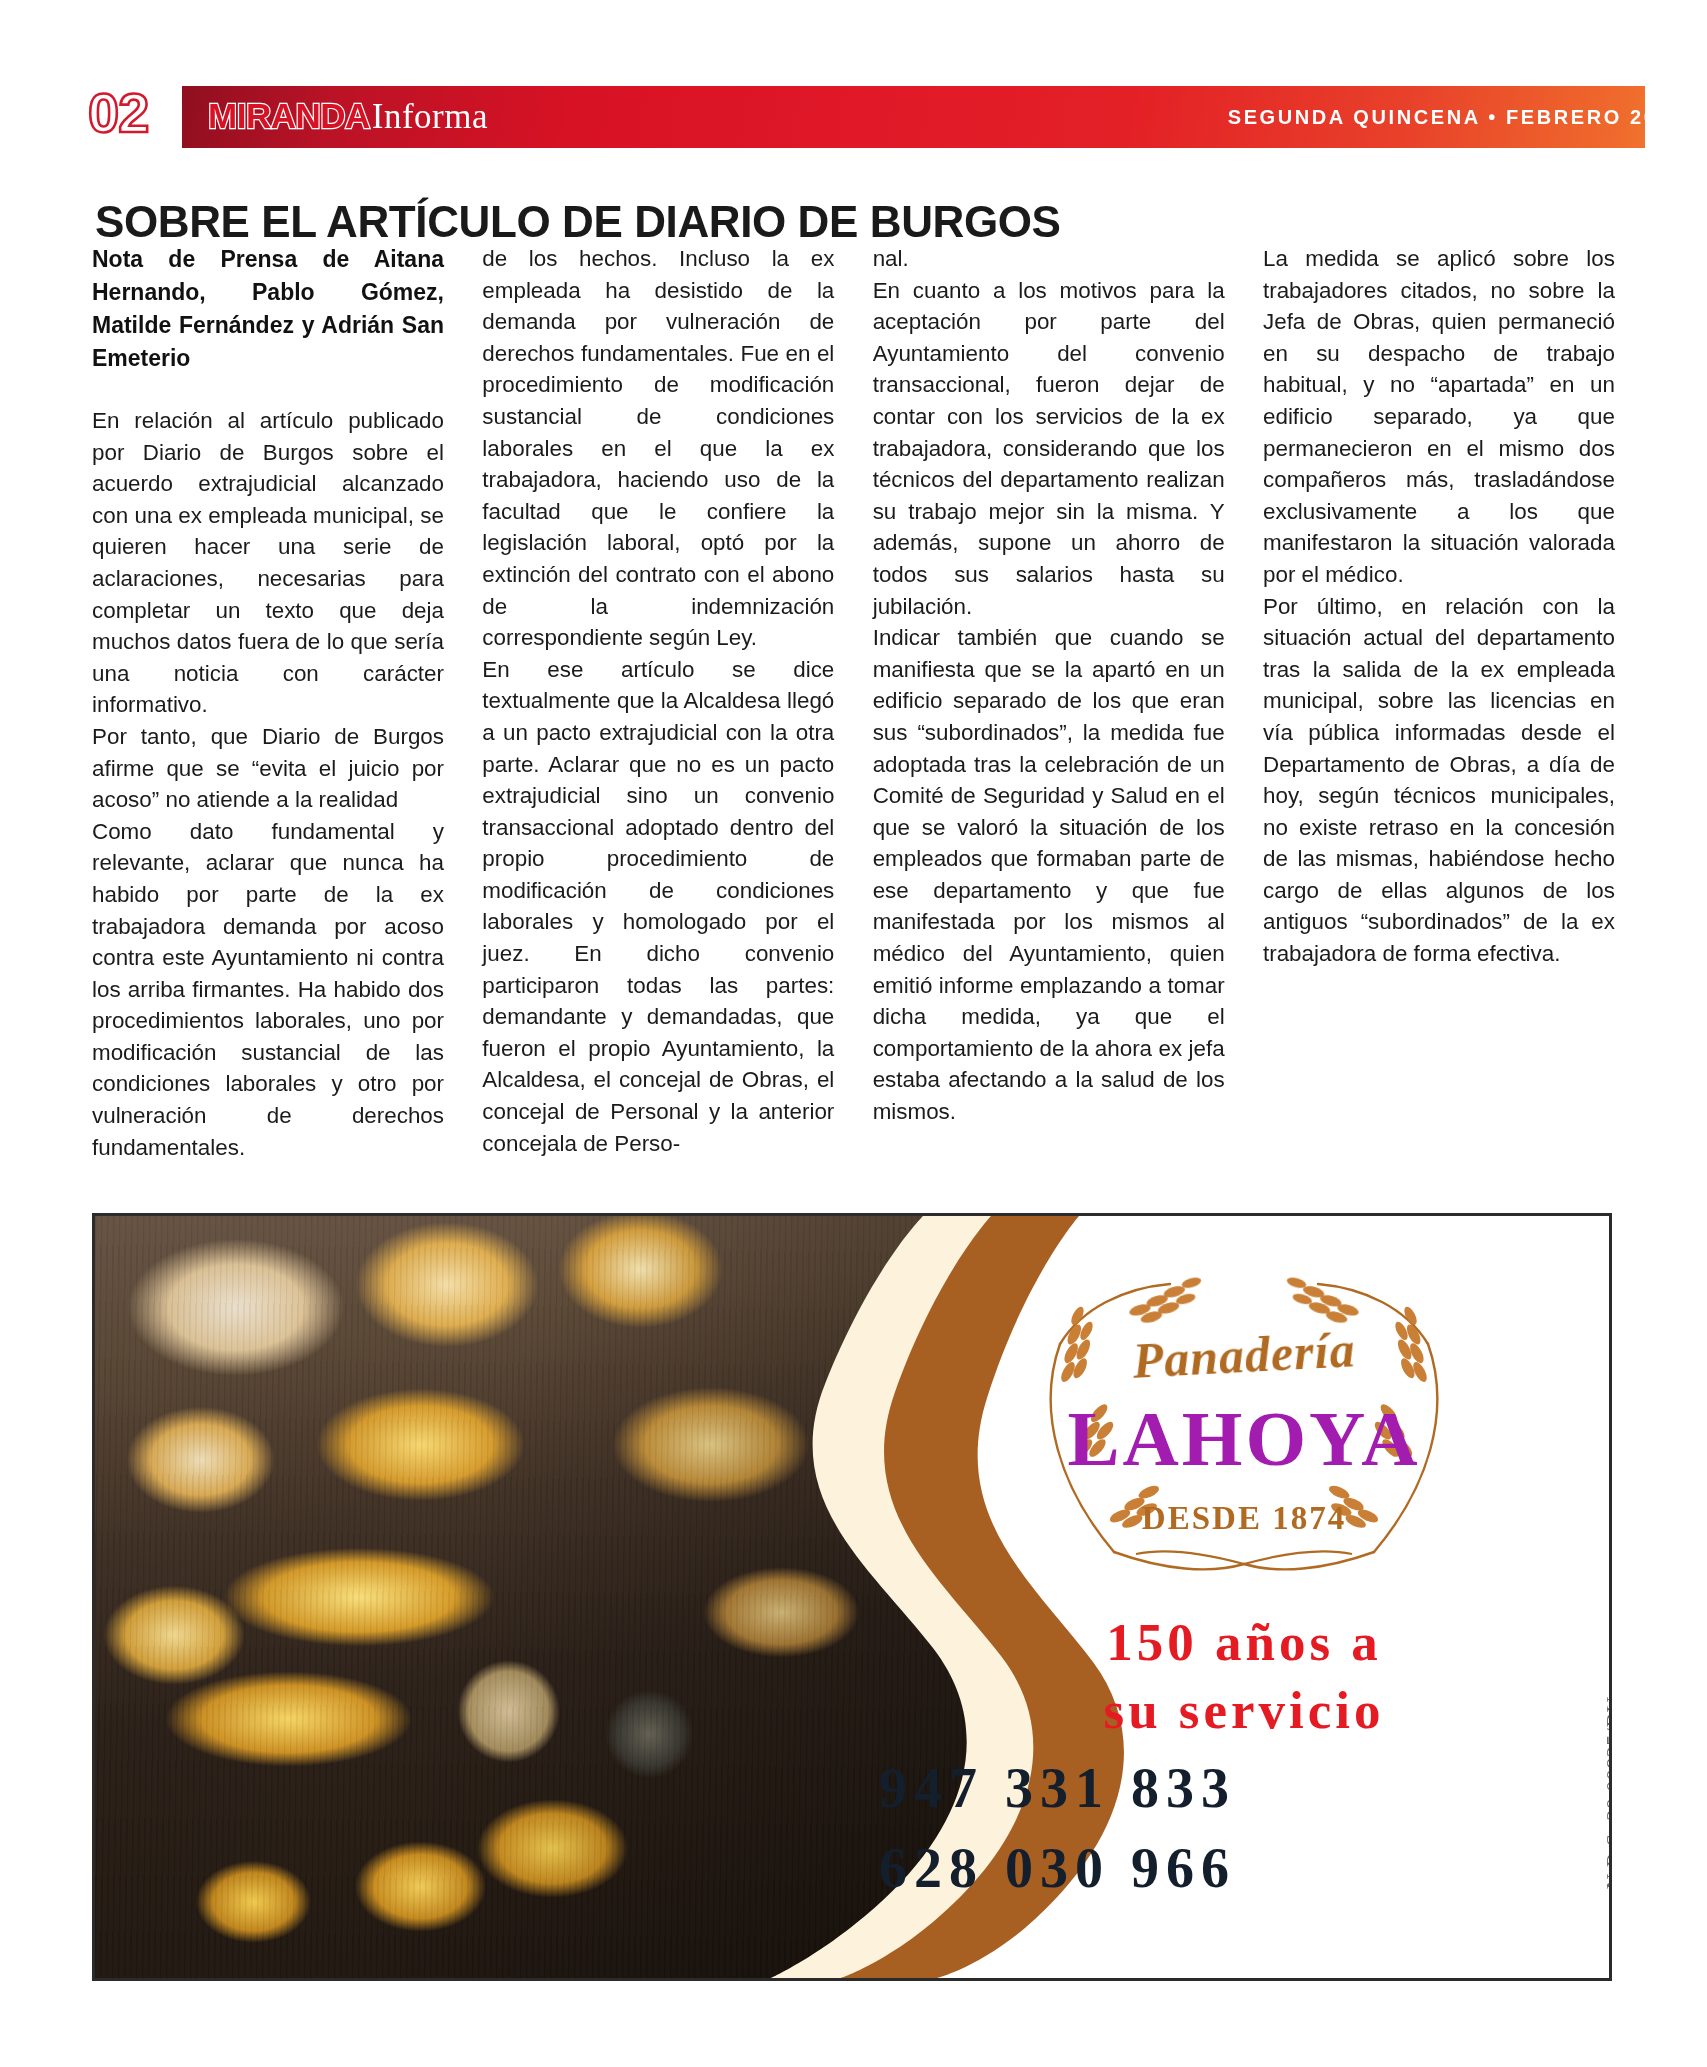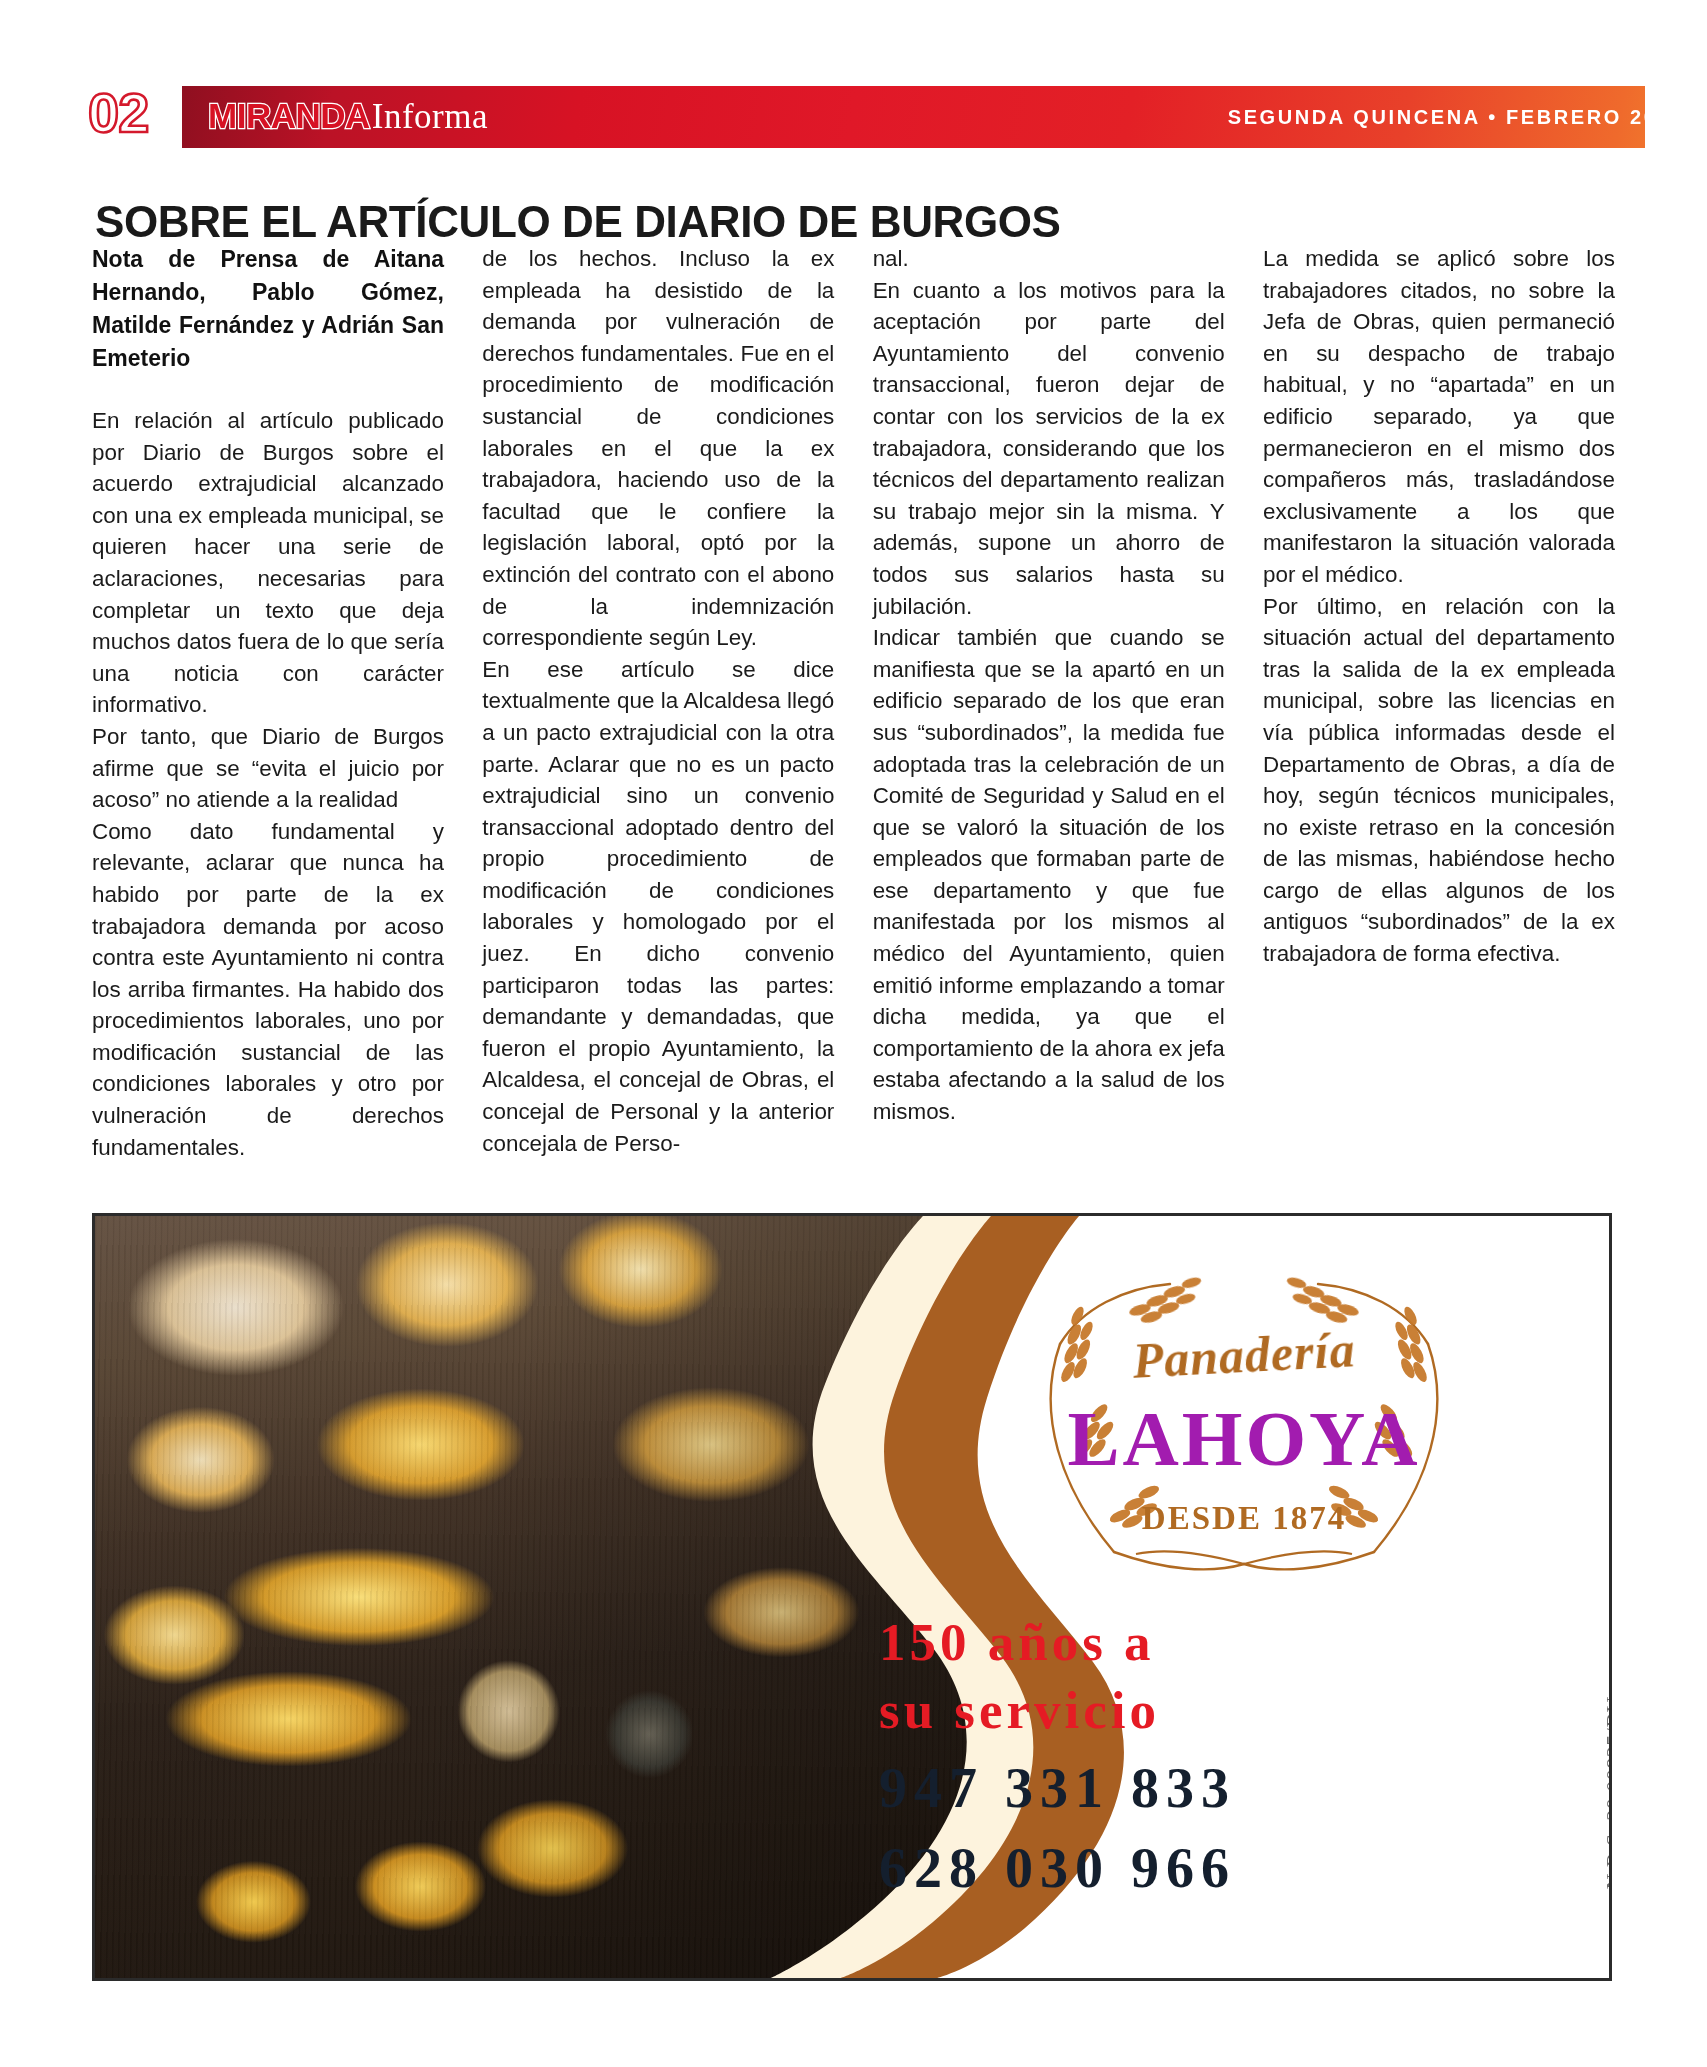--- a/index.html
+++ b/index.html
@@ -254,20 +254,21 @@
     font-size: 33px;
     color: #b06a22;
     white-space: nowrap;
     letter-spacing: 2px;
   }
   .ad-slogan {
     position: absolute;
     left: 0;
     right: 0;
     top: 392px;
+    text-align: center;
     font-family: "Liberation Serif", serif;
     font-weight: 700;
     font-size: 53px;
     line-height: 68px;
     color: #e51b24;
     letter-spacing: 4px;
   }
   .ad-phone {
     position: absolute;
     left: 0;

